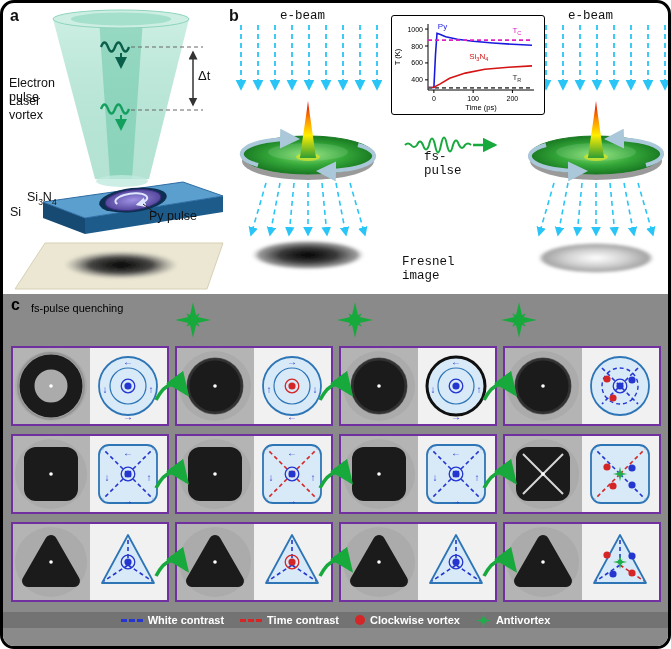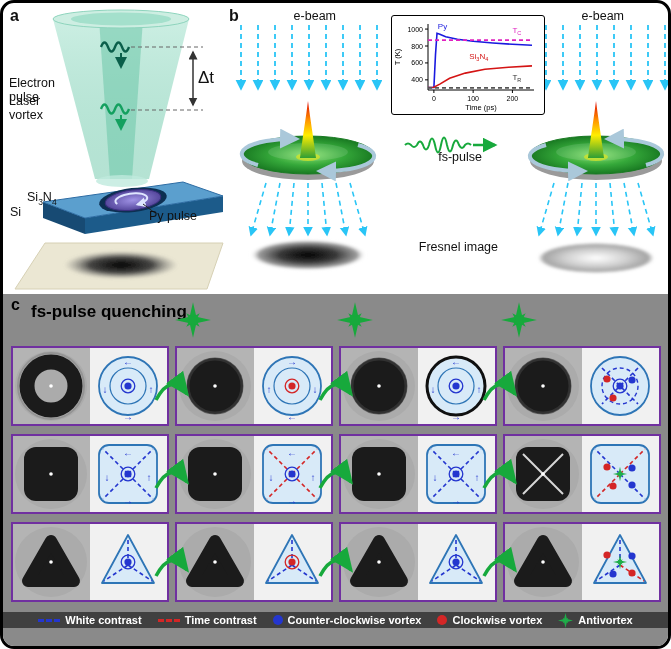--- a/index.html
+++ b/index.html
@@ -1,35 +1,35 @@
 <!DOCTYPE html>
 <html><head>
 <meta charset="utf-8">
 <style>
   html,body{margin:0;padding:0;background:#fff;}
   .figure{position:relative;width:671px;height:649px;box-sizing:border-box;
     border:3px solid #000;border-radius:14px;background:#fff;overflow:hidden;
     font-family:"Liberation Sans",sans-serif;}
   .lbl{position:absolute;color:#111;font-size:12.5px;line-height:1.08;}
   .panel-label{font-weight:bold;font-size:16px;}
-  .center{text-align:right;}
+  .center{text-align:left;font-family:Liberation Mono, monospace;}
   sub{font-size:68%;}
   #panel-a-svg{position:absolute;left:0;top:0;}
   #panel-b-svg{position:absolute;left:222px;top:0;}
   #inset{position:absolute;left:388px;top:12px;width:152px;height:98px;
     background:#fff;border:1.5px solid #000;border-radius:3px;}
   #panel-c{position:absolute;left:0;top:291px;right:0;bottom:0;background:#8a8a8a;}
-  #pc-title{position:absolute;left:28px;top:8px;color:#000;font-weight:bold;font-size:17px;}
+  #pc-title{position:absolute;left:28px;top:8px;color:#000;font-weight:normal;font-size:11px;}
   #pc-label{position:absolute;left:8px;top:2px;color:#000;}
   #grid{position:absolute;left:0;top:0;right:0;bottom:0;}
   #pc-overlay{position:absolute;left:0;top:0;pointer-events:none;}
   .pair{position:absolute;width:158px;height:80px;border:2px solid #7030a0;
     box-sizing:border-box;display:flex;background:#fff;}
   .pair svg{display:block;}
-  #legend{position:absolute;left:0;right:0;top:318px;height:16px;background:#404040;
+  #legend{position:absolute;left:0;right:0;top:318px;height:16px;background:#737373;
     display:flex;align-items:center;justify-content:center;gap:16px;}
   .leg-item{display:flex;align-items:center;gap:5px;color:#fff;font-weight:bold;font-size:11px;}
   .leg-dash{width:22px;height:0;border-top:3px dashed #888;}
   .leg-dot{width:10px;height:10px;border-radius:50%;}
 </style>
 </head>
 <body>
 
 <div class="figure">
 
@@ -243,28 +243,28 @@
         <text x="120.4074074074074" y="16.88461538461538" font-size="8" fill="#e020c0"><tspan>T</tspan><tspan dy="2" font-size="5.5">C</tspan></text>
         <text x="77.22222222222223" y="42.69230769230769" font-size="8" fill="#d41414"><tspan>Si</tspan><tspan dy="2" font-size="5.5">3</tspan><tspan dy="-2">N</tspan><tspan dy="2" font-size="5.5">4</tspan></text>
         <text x="120.4074074074074" y="64.26923076923077" font-size="8" fill="#333333"><tspan>T</tspan><tspan dy="2" font-size="5.5">R</tspan></text>
       </svg>
   </div>
 
   <span class="lbl panel-label" style="left:7px;top:4px;">a</span>
   <span class="lbl panel-label" style="left:226px;top:4px;">b</span>
   <span class="lbl" style="left:6px;top:34px;width:58px;margin-top:40px;">Electron pulse</span>
   <span class="lbl" style="left:6px;top:92px;width:42px;">Laser vortex</span>
-  <span class="lbl" style="left:195px;top:66px;font-size:17px;">Δt</span>
+  <span class="lbl" style="left:195px;top:66px;font-size:13px;">Δt</span>
   <span class="lbl" style="left:24px;top:188px;text-align:right;"><span>Si</span><sub>3</sub><span>N</span><sub>4</sub></span>
   <span class="lbl" style="left:7px;top:203px;">Si</span>
   <span class="lbl" style="left:146px;top:207px;width:60px;">Py pulse</span>
   <span class="lbl center" style="left:277px;top:7px;width:56px;">e-beam</span>
   <span class="lbl center" style="left:565px;top:7px;width:56px;">e-beam</span>
   <span class="lbl center" style="left:421px;top:148px;width:58px;">fs-pulse</span>
-  <span class="lbl center" style="left:399px;top:238px;width:96px;">Fresnel image</span>
+  <span class="lbl center" style="left:399px;top:253px;width:96px;">Fresnel image</span>
 
   <div id="panel-c">
     <span id="pc-label" class="lbl panel-label">c</span>
     <span id="pc-title">fs-pulse quenching</span>
     <div id="grid">
         <div class="pair" style="left: 8px; top: 52px;">
           <svg width="77" height="76" viewBox="0 0 77 76">
             <rect x="0" y="0" width="77" height="76" fill="#b4b4b4"></rect>
             <ellipse cx="38" cy="38" rx="36" ry="35" fill="#ababab"></ellipse>
             <circle cx="38" cy="38" r="33" fill="none" stroke="#949494" stroke-width="2"></circle>
@@ -542,24 +542,20 @@
     <div id="legend">
         <div class="leg-item">
           <div class="leg-dash" style="border-top-color: rgb(36, 54, 207);"></div>
           <span>White contrast</span>
         </div>
         <div class="leg-item">
           <div class="leg-dash" style="border-top-color: rgb(212, 38, 38);"></div>
           <span>Time contrast</span>
         </div>
         <div class="leg-item">
-          <div class="leg-dot" style="background: rgb(36, 54, 207);"></div>
-          <span>Counter-clockwise vortex</span>
-        </div>
-        <div class="leg-item">
           <div class="leg-dot" style="background: rgb(212, 38, 38);"></div>
           <span>Clockwise vortex</span>
         </div>
         <div class="leg-item">
           <svg width="15" height="15" viewBox="-17 -17 34 34">
             <path d="M0,-17L3.2,-3.2L17,0L3.2,3.2L0,17L-3.2,3.2L-17,0L-3.2,-3.2Z" fill="#1fae4a"></path>
             <path d="M0,-9L2.2,-2.2L9,0L2.2,2.2L0,9L-2.2,2.2L-9,0L-2.2,-2.2Z" fill="#1fae4a" transform="rotate(45)"></path>
           </svg>
           <span>Antivortex</span>
         </div>

